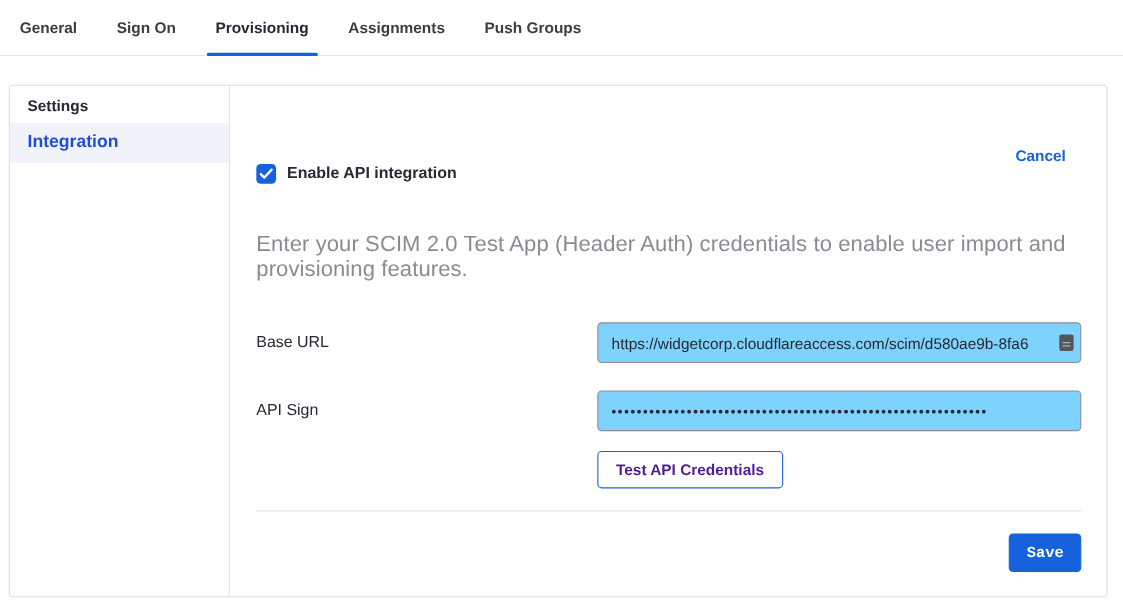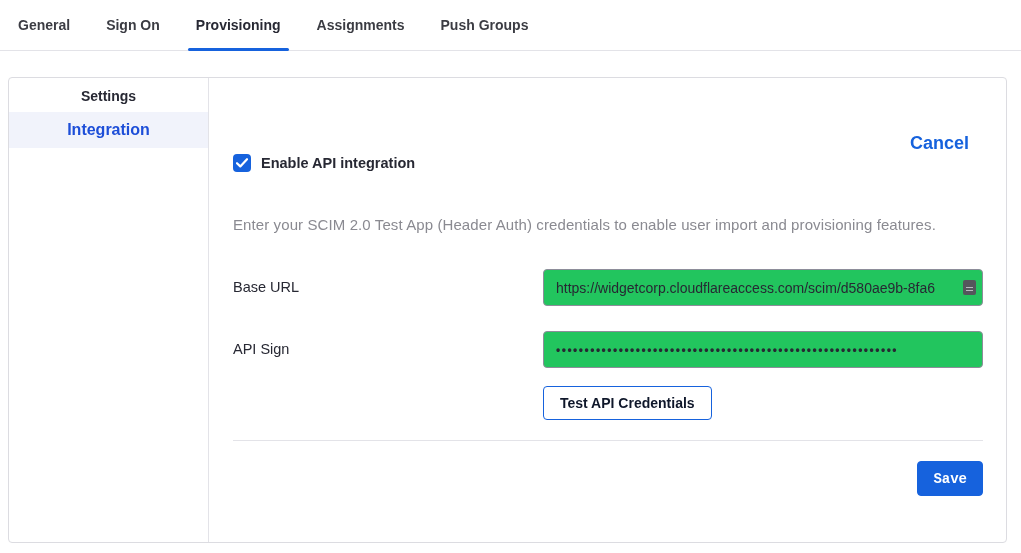--- a/index.html
+++ b/index.html
@@ -49,21 +49,20 @@
     border: 1px solid #dcdce1;
     border-radius: 4px;
     background: #ffffff;
   }
 
   
   .sidebar {
     width: 200px;
     flex: 0 0 200px;
     border-right: 1px solid #e3e3e8;
-    text-align: center;
   }
   .sidebar-header {
     padding: 10px 16px 8px 16px;
     font-size: 14px;
     font-weight: 700;
     color: #272833;
   }
   .sidebar-item {
     padding: 9px 16px;
     font-size: 16px;
@@ -79,21 +78,21 @@
     padding: 0 24px;
     position: relative;
   }
   .cancel-row {
     display: flex;
     justify-content: flex-end;
     padding-top: 55px;
     padding-right: 14px;
   }
   .cancel-link {
-    font-size: 18px;
+    font-size: 14px;
     font-weight: 700;
     color: #1662dd;
     cursor: pointer;
     text-decoration: none;
   }
 
   .checkbox-row {
     display: flex;
     align-items: center;
   }
@@ -110,21 +109,21 @@
   .checkbox svg { display: block; }
   .checkbox-label {
     margin-left: 10px;
     font-size: 14.5px;
     font-weight: 700;
     color: #272833;
   }
 
   .description {
     margin-top: 44px;
-    font-size: 15px;
+    font-size: 20px;
     color: #8a8a91;
     letter-spacing: 0.1px;
   }
 
   .form-row {
     display: flex;
     align-items: flex-start;
   }
   .form-row.base-url { margin-top: 36px; }
   .form-row.api-token { margin-top: 25px; }
@@ -142,21 +141,21 @@
   .text-input {
     width: 440px;
     height: 37px;
     border: 1px solid #8d8d9a;
     border-radius: 4px;
     padding: 0 12px;
     font-size: 14px;
     color: #272833;
     font-family: "Liberation Sans", "DejaVu Sans", sans-serif;
     outline: none;
-    background: #22c55e;
+    background: #7dd3fc;
   }
   .token-input {
     font-size: 12px;
     letter-spacing: 1.5px;
     font-weight: 700;
   }
   .overflow-artifact {
     position: absolute;
     right: 7px;
     top: 11px;
@@ -175,21 +174,21 @@
     box-shadow: 0 3px 0 #b9b9c0;
   }
 
   .test-btn-row { margin-top: 18px; margin-left: 310px; }
   .test-btn {
     height: 34px;
     padding: 0 16px;
     background: #ffffff;
     border: 1px solid #1662dd;
     border-radius: 4px;
-    color: #0f172a;
+    color: #4c1d95;
     font-size: 14px;
     font-weight: 700;
     font-family: "Liberation Sans", "DejaVu Sans", sans-serif;
     cursor: pointer;
   }
 
   .divider {
     margin-top: 20px;
     border-top: 1px solid #e3e3e8;
   }

